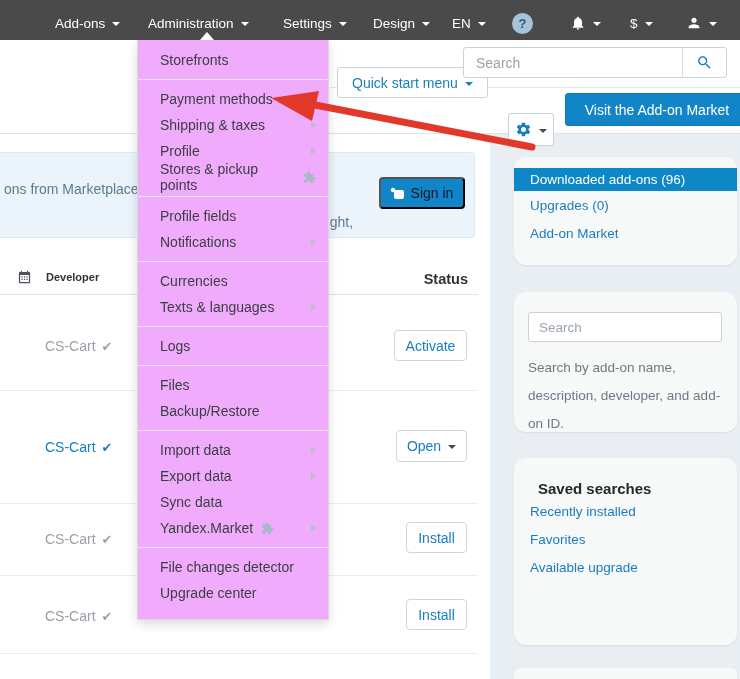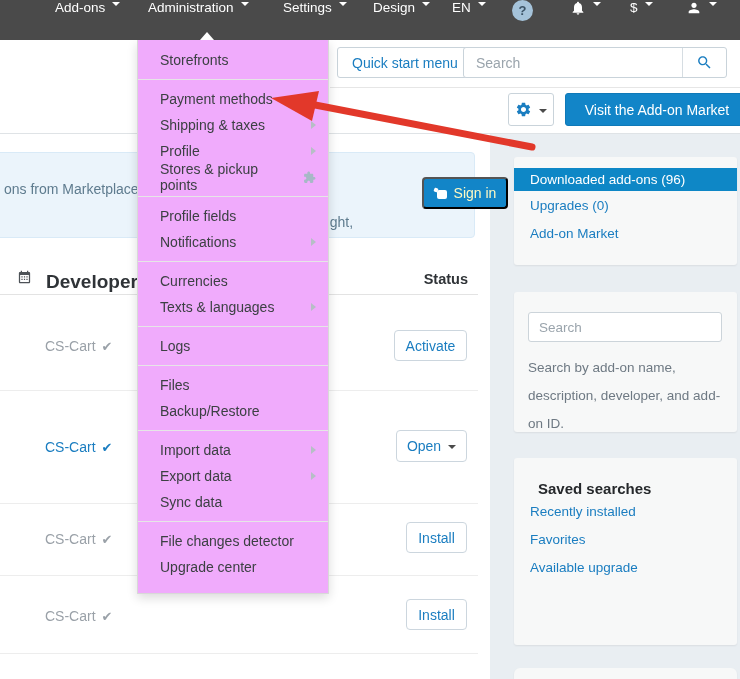--- a/index.html
+++ b/index.html
@@ -6,34 +6,34 @@
   html,body { width:740px; height:679px; }
   body {
     position: relative;
     font-family: "Liberation Sans", sans-serif;
     background:#fff;
     overflow:hidden;
     width:740px; height:679px;
   }
   
   .navbar { position:absolute; top:0; left:0; width:740px; height:40px; background:#4a4a4a; z-index:20; }
-  .nav-item { position:absolute; top:0; height:46px; display:flex; align-items:flex-start; gap:7px; color:#fff; font-size:13.5px; cursor:pointer; }
+  .nav-item { position:absolute; top:0; height:46px; display:flex; align-items:center; gap:7px; color:#fff; font-size:13.5px; cursor:pointer; }
   .caret-w { width:0; height:0; border-left:4px solid transparent; border-right:4px solid transparent; border-top:4px solid #fff; margin-top:2px; }
   .help-circle { width:21px; height:21px; border-radius:50%; background:#a5c3da; color:#3a5265; font-size:13px; font-weight:bold; display:flex; align-items:center; justify-content:center; }
   .nav-svg { width:16px; height:16px; fill:#fff; display:block; }
   .menu-up-caret { position:absolute; left:200px; top:32px; width:0; height:0;
     border-left:7px solid transparent; border-right:7px solid transparent; border-bottom:8px solid #fff; z-index:22; }
 
   
   .header-area { position:absolute; top:40px; left:0; width:740px; height:93px; background:#fff; z-index:1; }
   .qs-border { position:absolute; top:87px; left:330px; width:410px; height:1px; background:#e6e6e6; z-index:2; }
   .main-border { position:absolute; top:133px; left:0; width:740px; height:1px; background:#dfe3e6; z-index:2; }
 
   .btn-outline { background:#fff; border:1px solid #c9d3da; border-radius:3px; color:#1a7dc0; font-size:14px;
-    display:flex; align-items:center; justify-content:center; gap:7px; cursor:pointer; }
+    display:flex; align-items:center; justify-content:center; gap:7px; cursor:pointer;margin-top:20px; }
   .caret-blue { width:0;height:0;border-left:4px solid transparent;border-right:4px solid transparent;border-top:4px solid #1a7dc0; margin-top:2px;}
   .caret-dark { width:0;height:0;border-left:4px solid transparent;border-right:4px solid transparent;border-top:4px solid #4a4a4a; margin-top:2px;}
 
   .quick-start { position:absolute; left:337px; top:47px; height:31px; padding:0 14px; z-index:3; }
   .searchbar { position:absolute; left:463px; top:47px; width:264px; height:31px; border:1px solid #c9d3da; border-radius:3px; background:#fff; display:flex; z-index:3; }
   .searchbar input { flex:1; border:none; outline:none; padding:0 12px; font-size:14px; color:#333; font-family:"Liberation Sans",sans-serif; background:transparent; }
   .searchbar input::placeholder { color:#9aa4ac; }
   .search-btn { width:44px; border-left:1px solid #d6dde2; display:flex; align-items:center; justify-content:center; cursor:pointer; }
   .search-btn svg { width:17px; height:17px; fill:#1a7dc0; }
 
@@ -43,49 +43,49 @@
     color:#fff; font-size:14px; display:flex; align-items:center; justify-content:center; cursor:pointer; z-index:3; }
 
   
   .sidebar-bg { position:absolute; left:490px; top:134px; width:250px; height:545px; background:#e9eef2; z-index:1; }
 
   
   .banner { position:absolute; left:-10px; top:152px; width:485px; height:86px; background:#ebf4fb; border:1px solid #d9eaf7; border-radius:4px; z-index:2; }
   .banner-text { position:absolute; top:28px; font-size:14px; color:#5e7b8e; white-space:nowrap; }
   .frag-left { left:13px; }
   .frag-right { left:331px;margin-top:33px; }
-  .signin-btn { position:absolute; left:388px; top:24px; width:86px; height:32px; background:#1285c8; border-radius:4px; color:#fef9c3; font-size:14px;
-    display:flex; align-items:center; justify-content:center; gap:7px; cursor:pointer;margin-left:43px; }
+  .signin-btn { position:absolute; left:388px; top:24px; width:86px; height:32px; background:#1285c8; border-radius:4px; color:#0f172a; font-size:14px;
+    display:flex; align-items:center; justify-content:center; gap:7px; cursor:pointer; }
   .cs-logo { position:relative; width:13px; height:11px; }
   .cs-logo .box { position:absolute; right:0; bottom:0; width:10px; height:9px; background:#fff; border-radius:2px; }
   .cs-logo .dot { position:absolute; left:0; top:0; width:4px; height:4px; background:#fff; border-radius:1px; transform:rotate(20deg); }
 
   
   .table-header { position:absolute; left:0; top:262px; width:478px; height:33px; border-bottom:1px solid #e3e3e3; z-index:2; }
   .cal-icon { position:absolute; left:17px; top:8px; width:15px; height:15px; fill:#4d5257; }
-  .th-developer { position:absolute; left:46px; top:9px; font-size:19px; font-weight:bold; color:#2f3337;text-align:center; }
+  .th-developer { position:absolute; left:46px; top:9px; font-size:11px; font-weight:bold; color:#2f3337;text-align:center; }
   .th-status { position:absolute; left:390px; top:9px; width:78px; text-align:right; font-size:14.5px; font-weight:bold; color:#2f3337; }
 
   .row-border { position:absolute; left:0; width:478px; height:1px; background:#ededed; z-index:2; }
   .rb1 { top:390px; } .rb2 { top:503px; } .rb3 { top:575px; } .rb4 { top:653px; }
 
   .dev-label { position:absolute; left:45px; font-size:14px; z-index:2; white-space:nowrap; }
   .dev-gray, .dev-gray .chk { color:#9aa1a8; }
   .dev-blue, .dev-blue .chk { color:#1a7dc0; }
   .chk { margin-left:6px; font-size:13px; }
 
   .row-btn { position:absolute; height:31px; background:#fff; border:1px solid #ccd6de; border-radius:4px; color:#1a7dc0; font-size:14px;
     display:flex; align-items:center; justify-content:center; gap:7px; cursor:pointer; z-index:2; }
   .btn-activate { left:394px; top:330px; width:73px; }
   .btn-open     { left:396px; top:430px; width:71px; height:32px; }
   .btn-install3 { left:406px; top:522px; width:61px; }
   .btn-install4 { left:406px; top:599px; width:61px; }
 
   
-  .panel { position:absolute; left:514px; width:223px; background:#f7f8f8; border-radius:3px; box-shadow:0 1px 2px rgba(0,0,0,0.07); z-index:2; }
+  .panel { position:absolute; left:514px; width:223px; background:#f7f8f8; border-radius:12px; box-shadow:0 1px 2px rgba(0,0,0,0.07); z-index:2; }
   .p1 { top:157px; height:108px; }
   .p2 { top:292px; height:140px; }
   .p3 { top:458px; height:187px; }
   .p4 { top:668px; height:20px; border-radius:6px 6px 0 0; }
 
   .sel-bar { background:#0e87c6; color:#fff; font-size:13.5px; display:flex; align-items:center; padding-left:16px; }
   .p1 .sel-bar { margin-top:11px; height:23px; }
   .side-link { display:flex; align-items:center; height:28px; padding-left:16px; font-size:13.5px; color:#1a7dc0; cursor:pointer; }
   .p1 .side-link:first-of-type { margin-top:5px; }
 
@@ -286,20 +286,27 @@
       <span>Import data</span>
       <span class="submenu-arrow"></span>
     </div>
   <div class="menu-item">
       <span>Export data</span>
       <span class="submenu-arrow"></span>
     </div>
   <div class="menu-item">
       <span>Sync data</span>
     </div>
+  <div class="menu-item">
+      <span>Yandex.Market</span>
+      <svg class="addon-svg" viewBox="0 0 24 24">
+        <path d="M20.5 11H19V7c0-1.1-.9-2-2-2h-4V3.5C13 2.12 11.88 1 10.5 1S8 2.12 8 3.5V5H4c-1.1 0-1.99.9-1.99 2v3.8H3.5c1.49 0 2.7 1.21 2.7 2.7s-1.21 2.7-2.7 2.7H2V20c0 1.1.9 2 2 2h3.8v-1.5c0-1.49 1.21-2.7 2.7-2.7 1.49 0 2.7 1.21 2.7 2.7V22H17c1.1 0 2-.9 2-2v-4h1.5c1.38 0 2.5-1.12 2.5-2.5S21.88 11 20.5 11z"></path>
+      </svg>
+      <span class="submenu-arrow"></span>
+    </div>
   <div class="menu-divider"></div>
 
   <div class="menu-item">
       <span>File changes detector</span>
     </div>
   <div class="menu-item">
       <span>Upgrade center</span>
     </div>
 </div>
 

